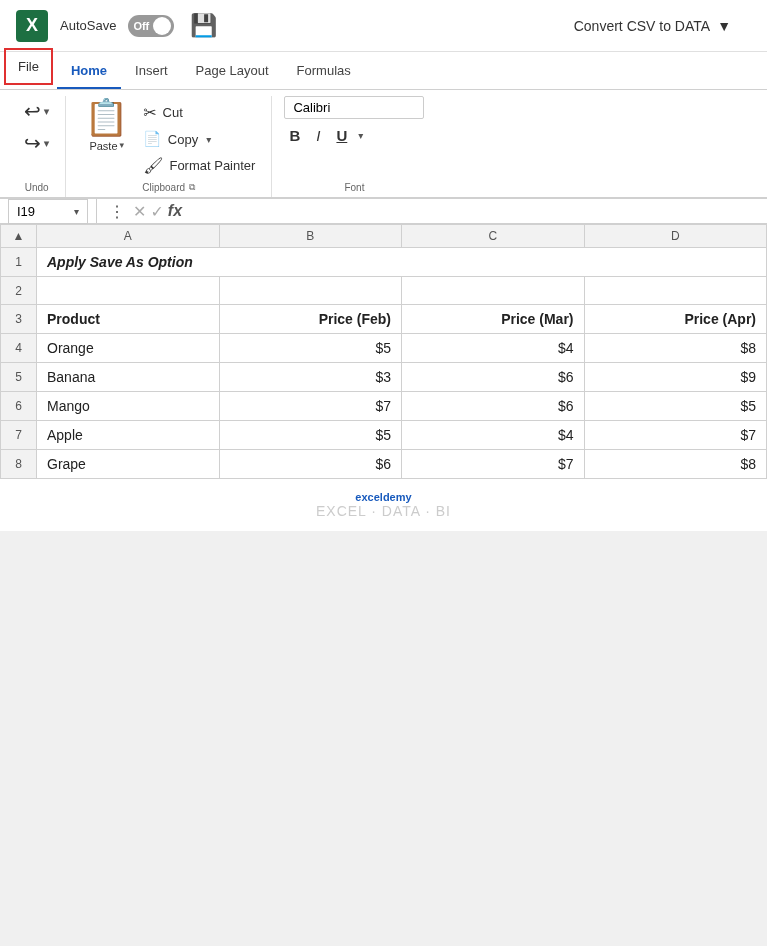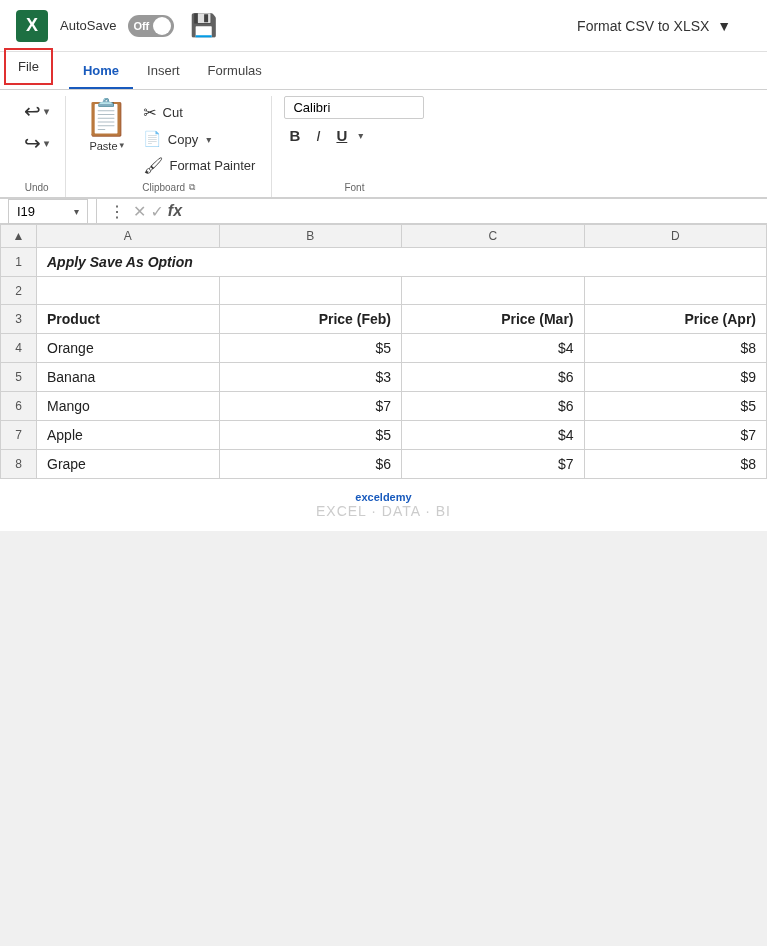--- a/index.html
+++ b/index.html
@@ -94,21 +94,21 @@
       height: 100%;
       display: flex;
       align-items: center;
       white-space: nowrap;
     }
     .tab-item.file-tab {
       border: 2px solid #E03030;
       color: #333;
       padding: 4px 12px;
       margin-bottom: 4px;
-      margin-right: 16px;
+      margin-right: 4px;
       font-weight: 500;
     }
     .tab-item.home-tab {
       font-weight: 600;
       color: #185ABD;
     }
     .tab-item.home-tab::after {
       content: '';
       position: absolute;
       bottom: 0;
@@ -369,29 +369,30 @@
   <div class="excel-logo">
     <span>X</span>
   </div>
   <span class="autosave-label">AutoSave</span>
   <div class="toggle-switch">
     <span class="toggle-text">Off</span>
     <div class="toggle-knob"></div>
   </div>
   <span class="save-icon">💾</span>
   <span class="title-text">
-    <span>Format CSV to XLSX</span>
+    <span>Convert CSV to DATA</span>
     &nbsp;<span>▼</span>
   </span>
 </div>
 
 <div class="ribbon-tabs">
   <div class="tab-item file-tab">File</div>
   <div class="tab-item home-tab">Home</div>
   <div class="tab-item">Insert</div>
+  <div class="tab-item">Page Layout</div>
   <div class="tab-item">Formulas</div>
 </div>
 
 <div class="ribbon">
 
   <div class="ribbon-group undo-group">
     <div class="ribbon-group-content">
       <div style="display:flex;flex-direction:column;gap:2px;">
         <div class="undo-btn">
           <span style="font-size:20px;">↩</span>

